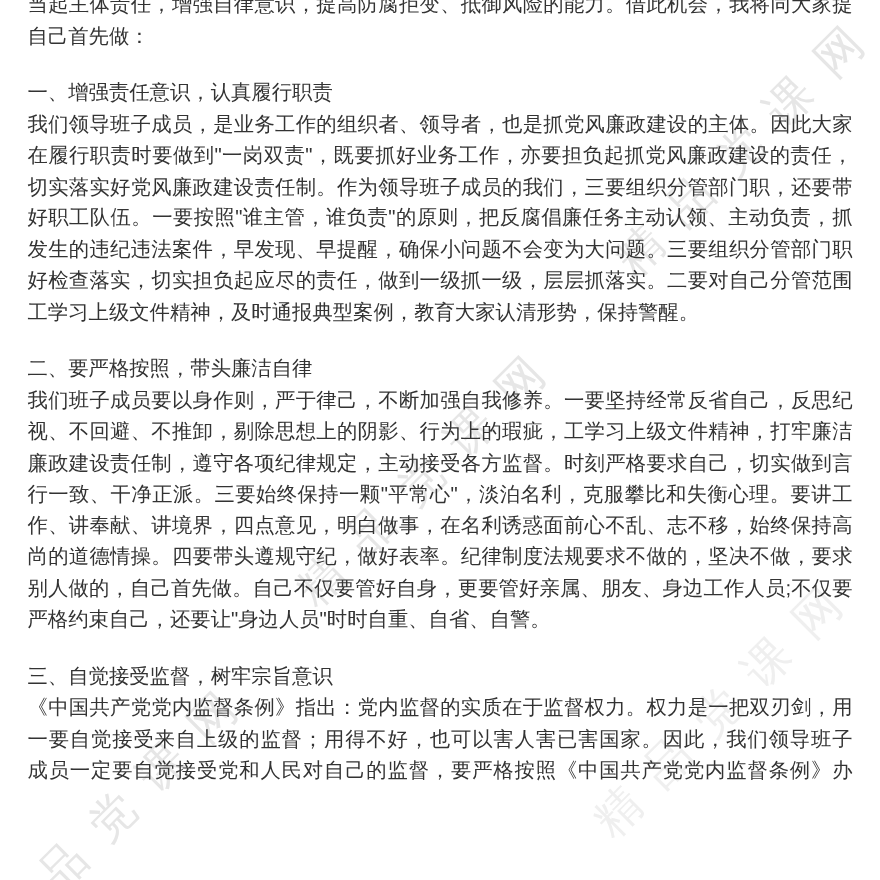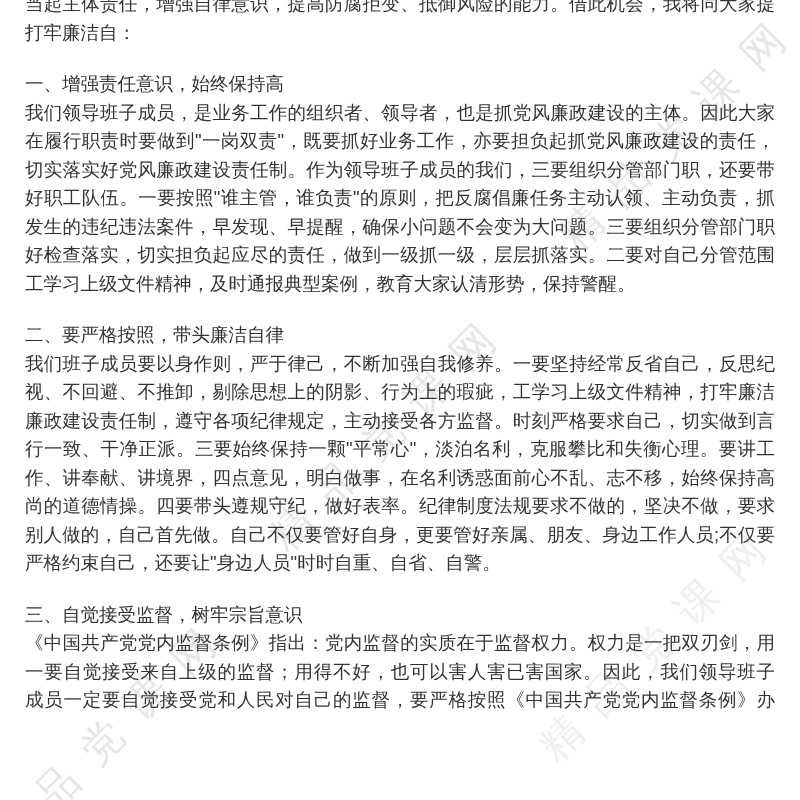--- a/index.html
+++ b/index.html
@@ -62,25 +62,25 @@
     <span class="wm wm1">精品党课网</span>
     <span class="wm wm2">精品党课网</span>
     <span class="wm wm3">精品党课网</span>
     <span class="wm wm4">精品党课网</span>
   </div>
 
   <div class="content">
 
     <div class="intro">
       <div class="tline">当起主体责任，增强自律意识，提高防腐拒变、抵御风险的能力。借此机会，我将同大家提</div>
-      <div class="tline endline">打牢廉洁自：</div>
+      <div class="tline endline">自己首先做：</div>
     </div>
 
     <div class="section">
-      <div class="tline endline heading">一、增强责任意识，始终保持高</div>
+      <div class="tline endline heading">一、增强责任意识，认真履行职责</div>
       <div class="tline">我们领导班子成员，是业务工作的组织者、领导者，也是抓党风廉政建设的主体。因此大家</div>
       <div class="tline">在履行职责时要做到"一岗双责"，既要抓好业务工作，亦要担负起抓党风廉政建设的责任，</div>
       <div class="tline">切实落实好党风廉政建设责任制。作为领导班子成员的我们，三要组织分管部门职，还要带</div>
       <div class="tline">好职工队伍。一要按照"谁主管，谁负责"的原则，把反腐倡廉任务主动认领、主动负责，抓</div>
       <div class="tline">发生的违纪违法案件，早发现、早提醒，确保小问题不会变为大问题。三要组织分管部门职</div>
       <div class="tline">好检查落实，切实担负起应尽的责任，做到一级抓一级，层层抓落实。二要对自己分管范围</div>
       <div class="tline endline">工学习上级文件精神，及时通报典型案例，教育大家认清形势，保持警醒。</div>
     </div>
 
     <div class="section">

